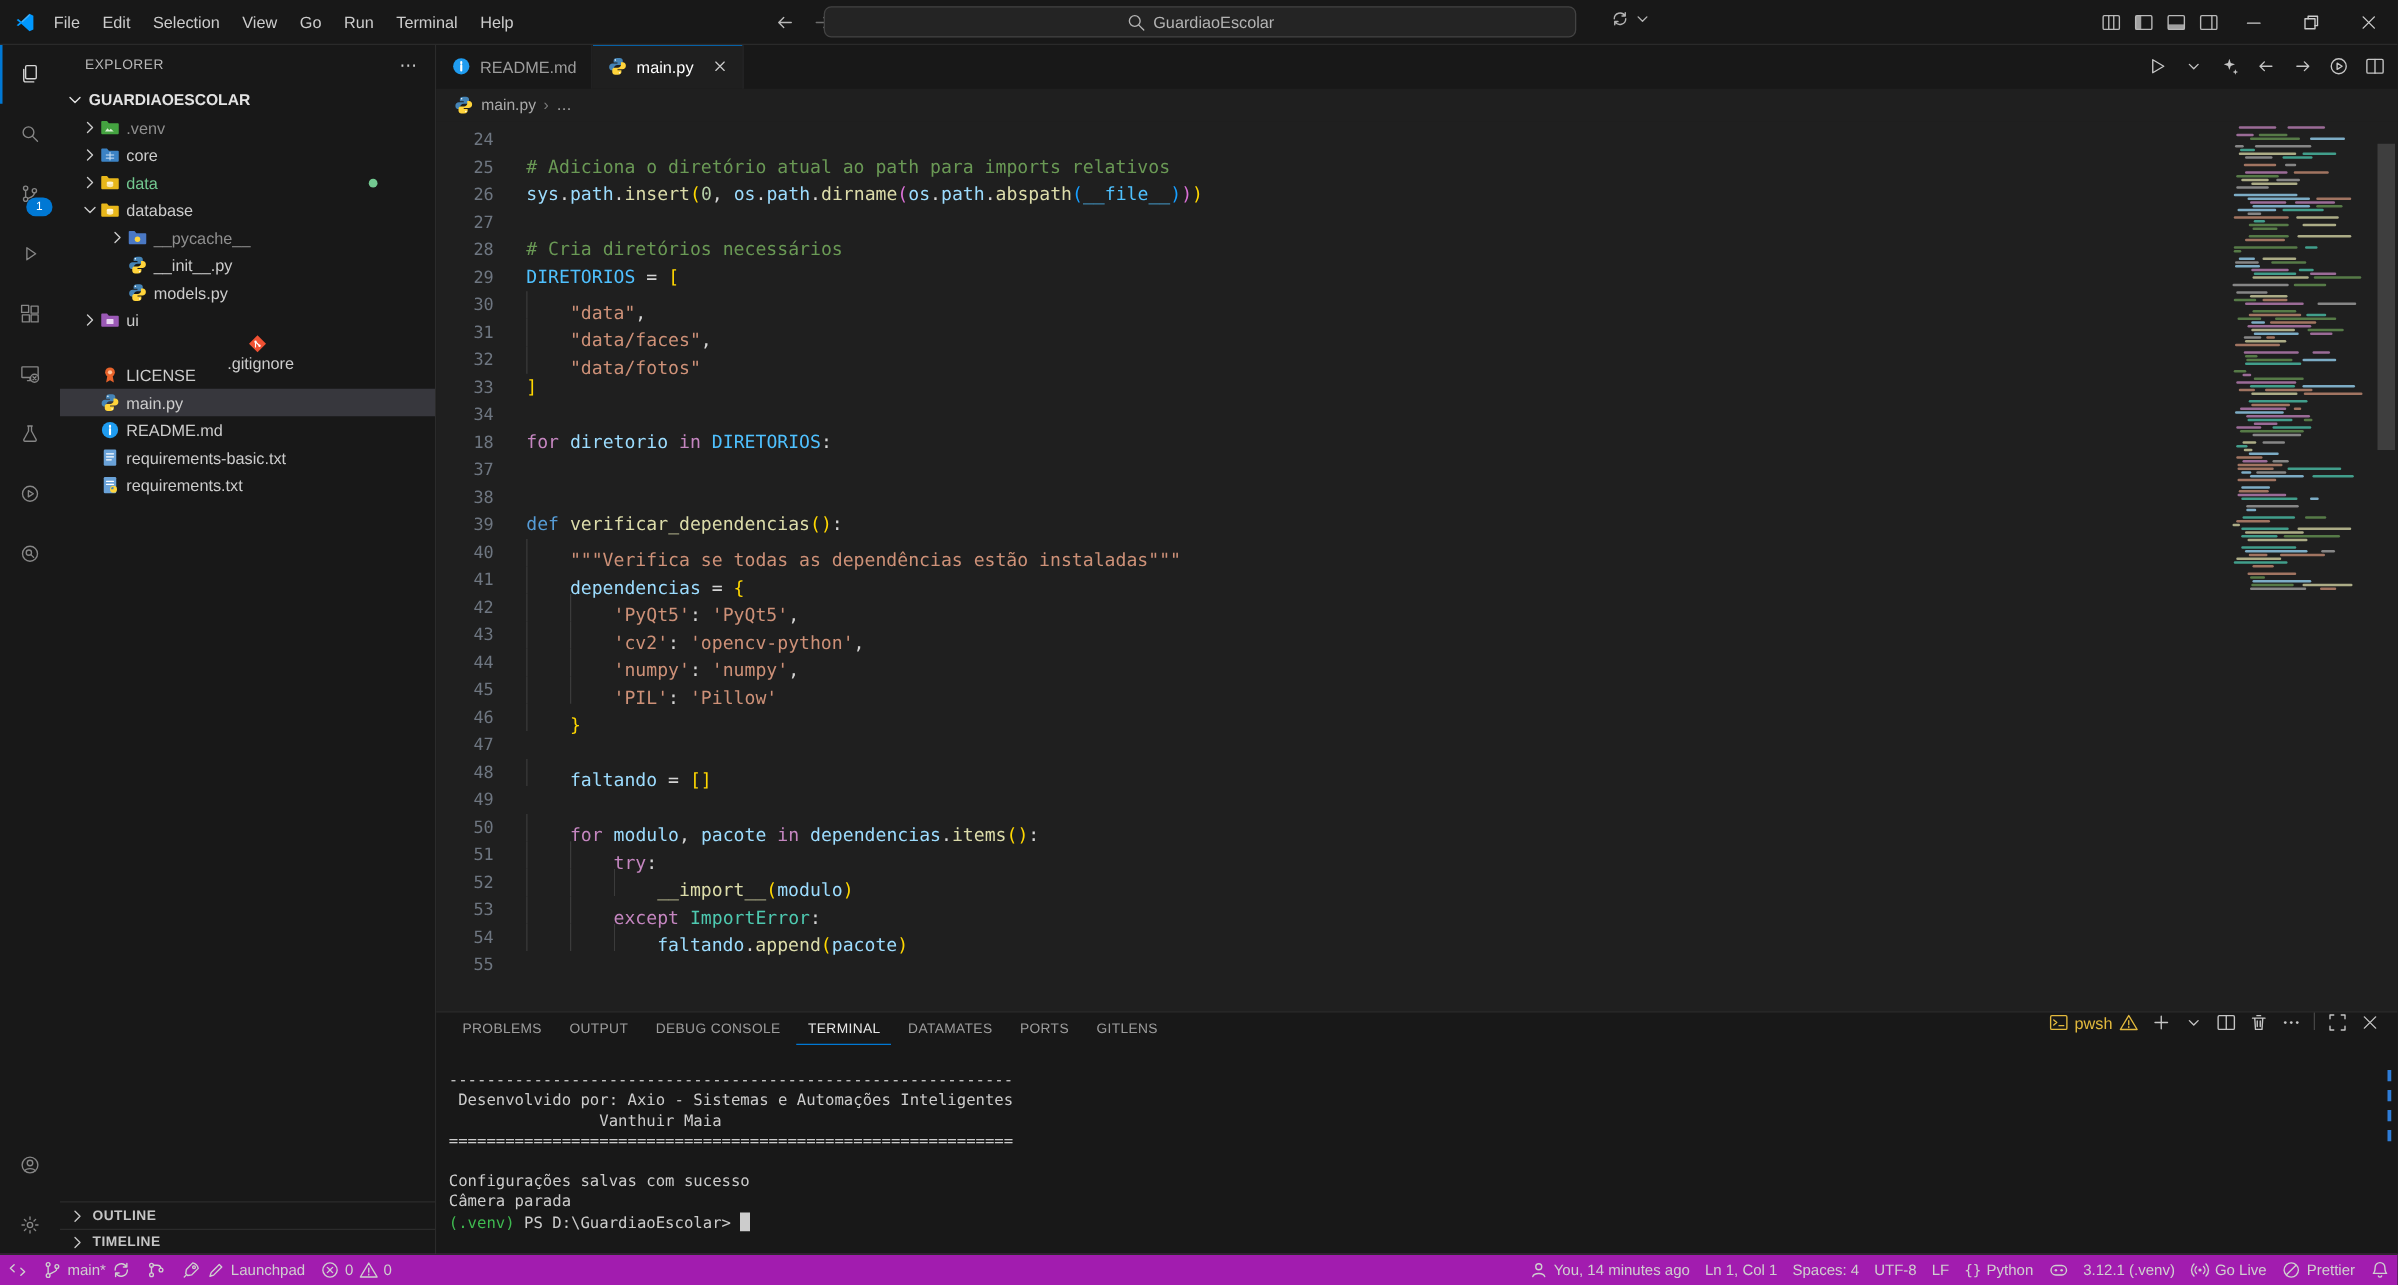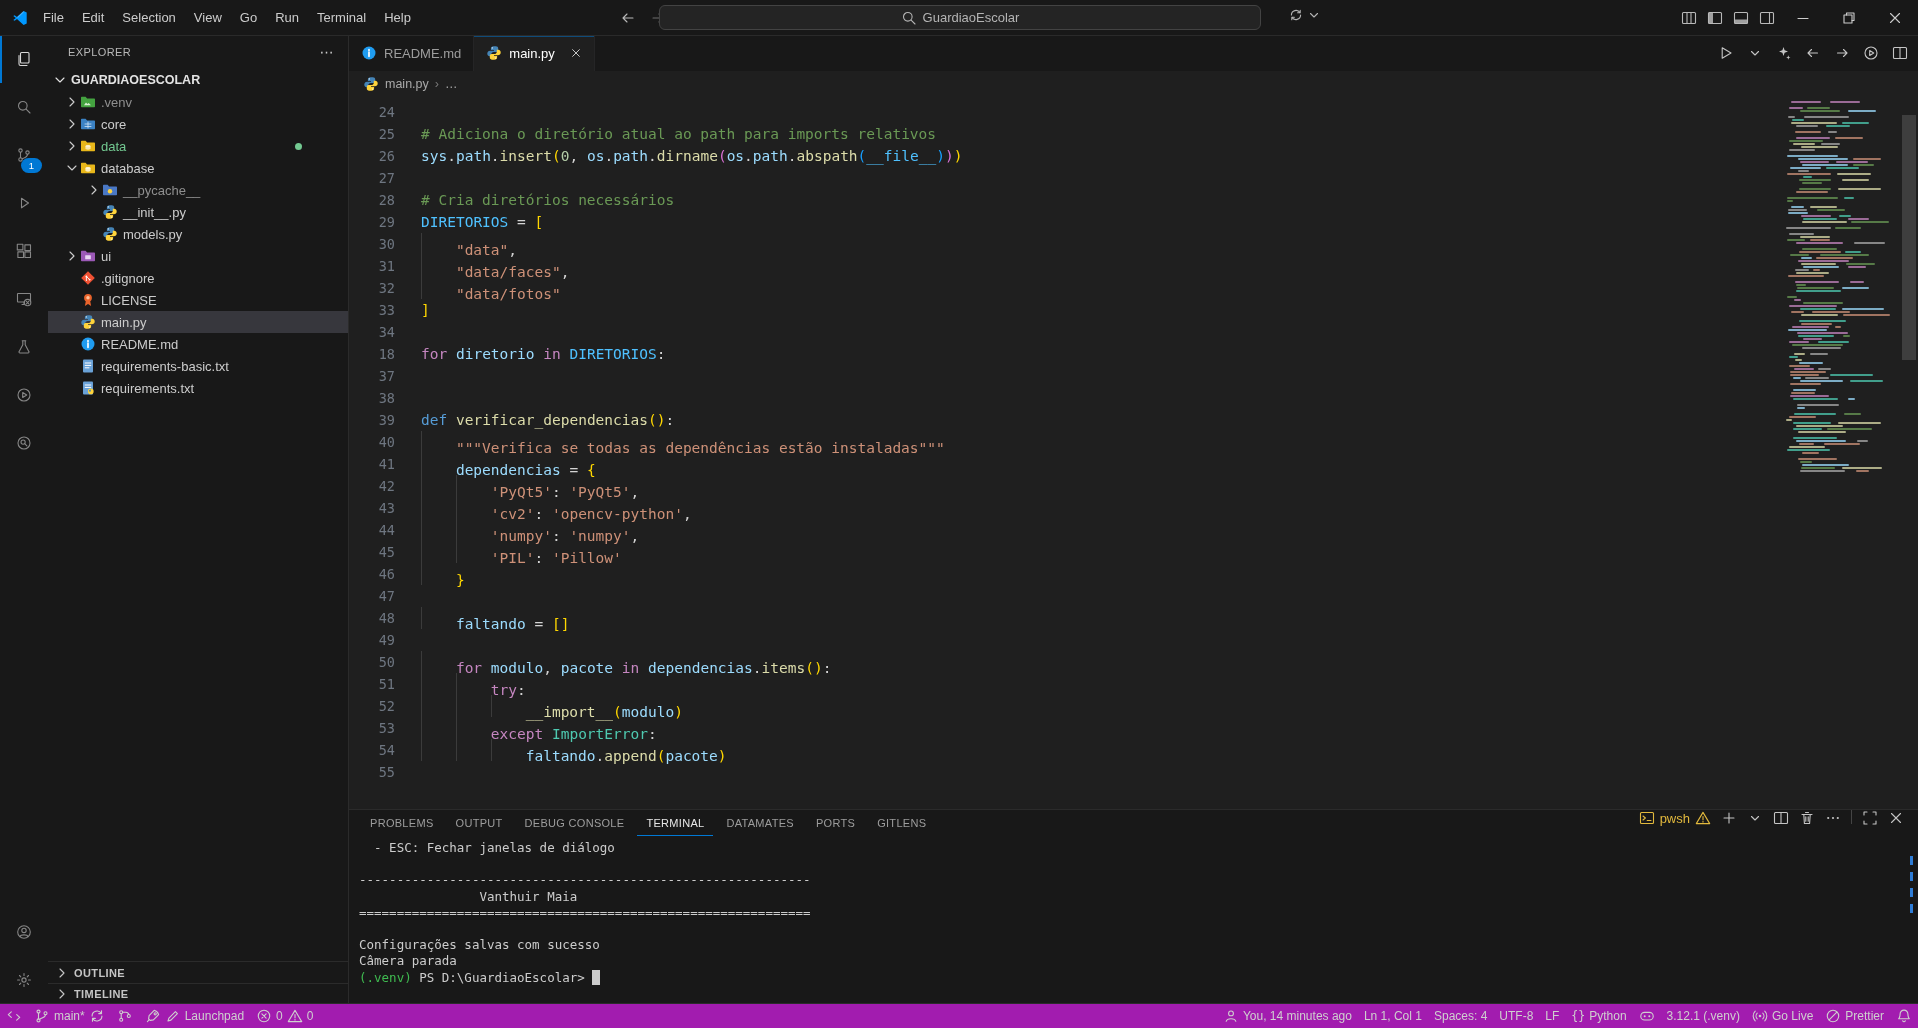--- a/index.html
+++ b/index.html
@@ -413,21 +413,21 @@
           </svg>
         </span>
         <span class="icon ">
           <svg width="16" height="16" viewBox="0 0 16 16" fill="none" stroke="currentColor" stroke-width="1.1" stroke-linecap="round" stroke-linejoin="round">
             <path stroke="none" fill="#9b59b6" d="M1 3.4c0-.4.3-.7.7-.7h3.9l1.5 1.8h7.2c.4 0 .7.3.7.7v7.4c0 .4-.3.7-.7.7H1.7c-.4 0-.7-.3-.7-.7z"></path>
             <rect x="5.2" y="7.2" width="5.6" height="4" fill="#e9d7f2" stroke="none" rx=".5"></rect>
           </svg>
         </span>
         <span class="lbl">ui</span>
       </div>
-      <div class="tree-item" style="padding-left: 16px;">
+      <div class="tree-item" style="padding-left: 16px; flex-direction: column;">
         <span class="chev"></span>
         <span class="icon ">
           <svg width="16" height="16" viewBox="0 0 16 16" fill="none" stroke="currentColor" stroke-width="1.1" stroke-linecap="round" stroke-linejoin="round">
             <path stroke="none" fill="#f05133" d="M8 1.2 14.8 8 8 14.8 1.2 8z"></path>
             <circle cx="6.4" cy="6.4" r=".95" fill="#fff" stroke="none"></circle>
             <circle cx="9.6" cy="9.6" r=".95" fill="#fff" stroke="none"></circle>
             <path d="M6.4 7.4v3.2M6.8 6.8l2.2 2.2" stroke="#fff" stroke-width=".9"></path>
           </svg>
         </span>
         <span class="lbl">.gitignore</span>
@@ -1144,23 +1144,23 @@
             <path d="M2 5V2h3M11 2h3v3M14 11v3h-3M5 14H2v-3"></path>
           </svg>
         </span>
         <span class="icon">
           <svg width="16" height="16" viewBox="0 0 16 16" fill="none" stroke="currentColor" stroke-width="1.1" stroke-linecap="round" stroke-linejoin="round">
             <path d="M3.5 3.5 12.5 12.5M12.5 3.5 3.5 12.5"></path>
           </svg>
         </span>
       </div>
     <div id="terminal">
-        <div class="tl"><span>  - ESC: Fechar janelas de diálogo</span></div>
         <div class="tl">&nbsp;</div>
         <div class="tl"><span>------------------------------------------------------------</span></div>
+        <div class="tl"><span> Desenvolvido por: Axio - Sistemas e Automações Inteligentes</span></div>
         <div class="tl"><span>                Vanthuir Maia</span></div>
         <div class="tl"><span>============================================================</span></div>
         <div class="tl">&nbsp;</div>
         <div class="tl"><span>Configurações salvas com sucesso</span></div>
         <div class="tl"><span>Câmera parada</span></div>
         <div class="tl"><span class="grn">(.venv)</span><span> PS D:\GuardiaoEscolar&gt; </span><span class="cur"> </span></div>
       </div>
   <div class="panel-deco" style="top: 46px;"></div>
       <div class="panel-deco" style="top: 62px;"></div>
       <div class="panel-deco" style="top: 78px;"></div>

